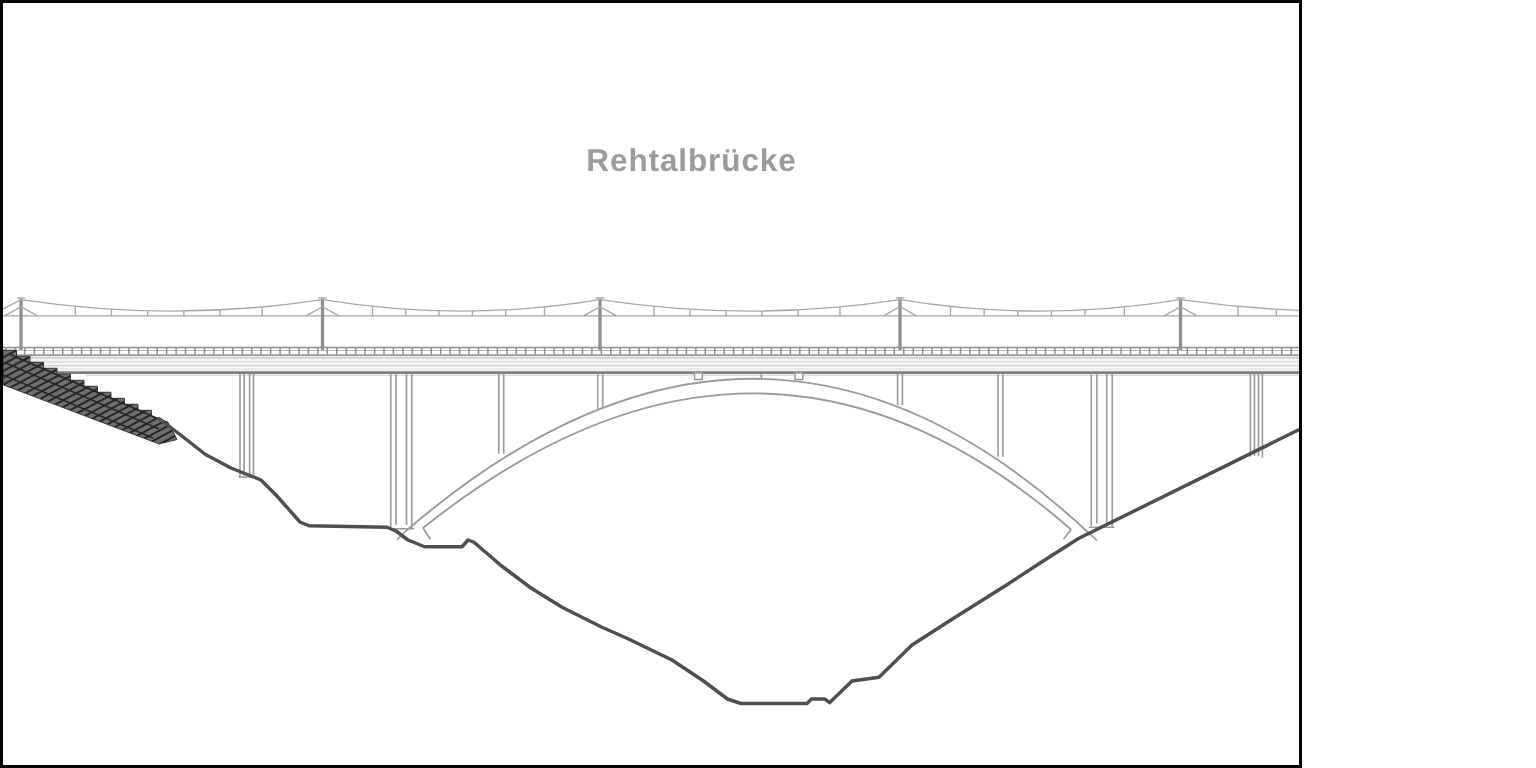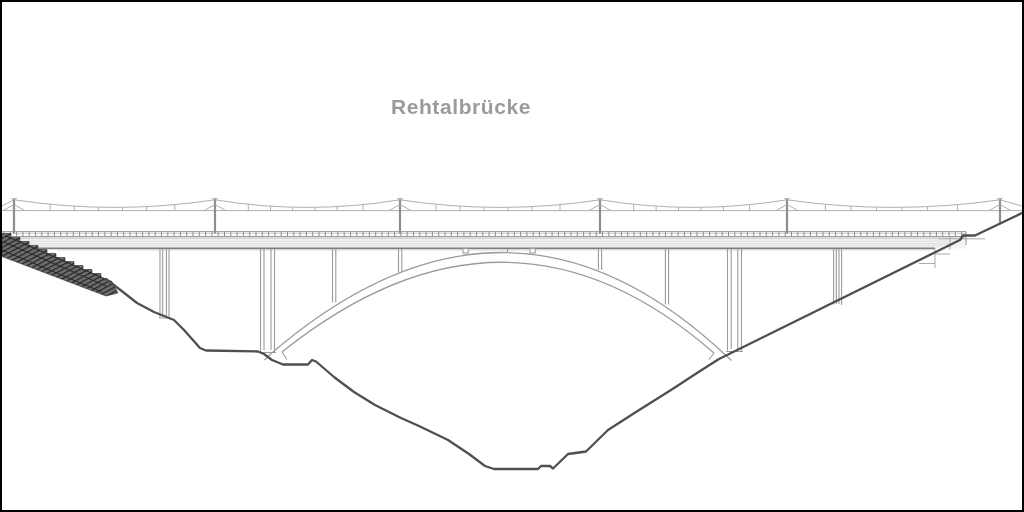--- a/index.html
+++ b/index.html
@@ -1,18 +1,18 @@
 <!DOCTYPE html>
 <html><head>
 <meta charset="utf-8">
 <style>
   html,body{margin:0;padding:0;background:#fff;}
   #stage{
     position:relative;
-    width:1024px;height:512px;
+    width:868px;height:512px;
     box-sizing:border-box;
     background:#ffffff;
     border:2px solid #000;
     overflow:hidden;
     font-family:"Liberation Sans", sans-serif;
   }
   svg{display:block;}
   .title{
     font-family:"Liberation Sans", sans-serif;
     font-weight:bold;

